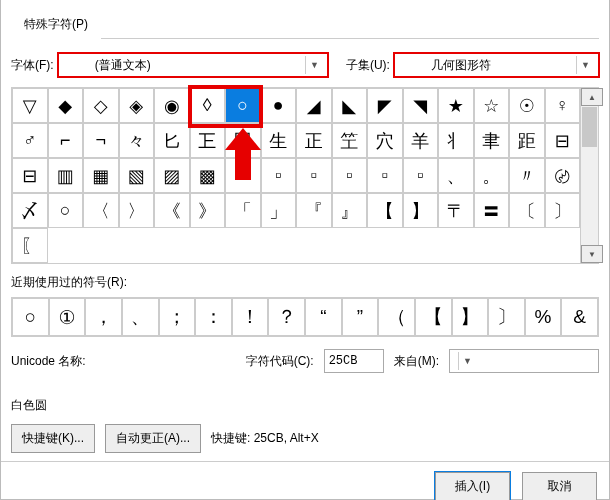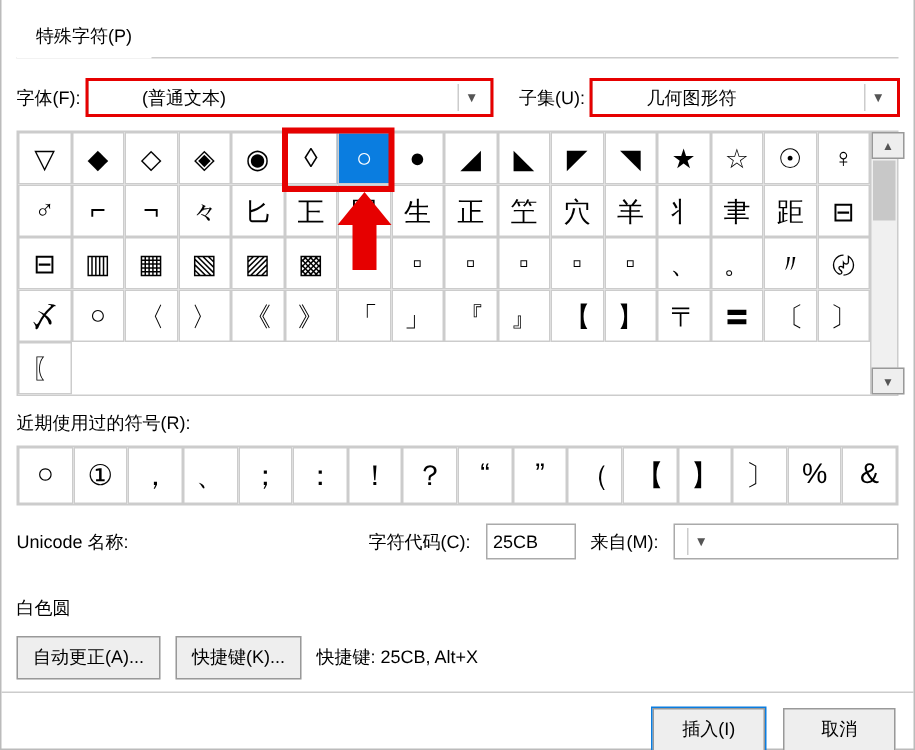--- a/index.html
+++ b/index.html
@@ -144,20 +144,21 @@
   margin-bottom: 28px;
 }
 .info-row .spacer { flex: 1; }
 .txtbox {
   border: 1px solid #aaa;
   height: 24px;
   padding: 0 4px;
   display: flex;
   align-items: center;
   min-width: 60px;
+  font-family: Liberation Mono, monospace;
 }
 .btn-row { display: flex; align-items: center; gap: 10px; margin-bottom: 8px; }
 .btn {
   border: 1px solid #999;
   background: #eee;
   padding: 5px 10px;
   cursor: pointer;
 }
 .footer {
   border-top: 1px solid #ccc;
@@ -297,22 +298,22 @@
         <span>25CB</span>
       </div>
       <span>来自(M):</span>
       <div class="combo" style="flex:0 0 150px">
         <span class="arrow">▼</span>
       </div>
     </div>
     <div style="margin-top:-4px; margin-bottom:10px">白色圆</div>
 
     <div class="btn-row">
+      <div class="btn">快捷键(K)...</div>
       <div class="btn">自动更正(A)...</div>
-      <div class="btn">快捷键(K)...</div>
       <span>快捷键: 25CB, Alt+X</span>
     </div>
 
   </div>
 
   <div class="footer">
     <div class="btn primary">插入(I)</div>
     <div class="btn">取消</div>
   </div>
 </div>

